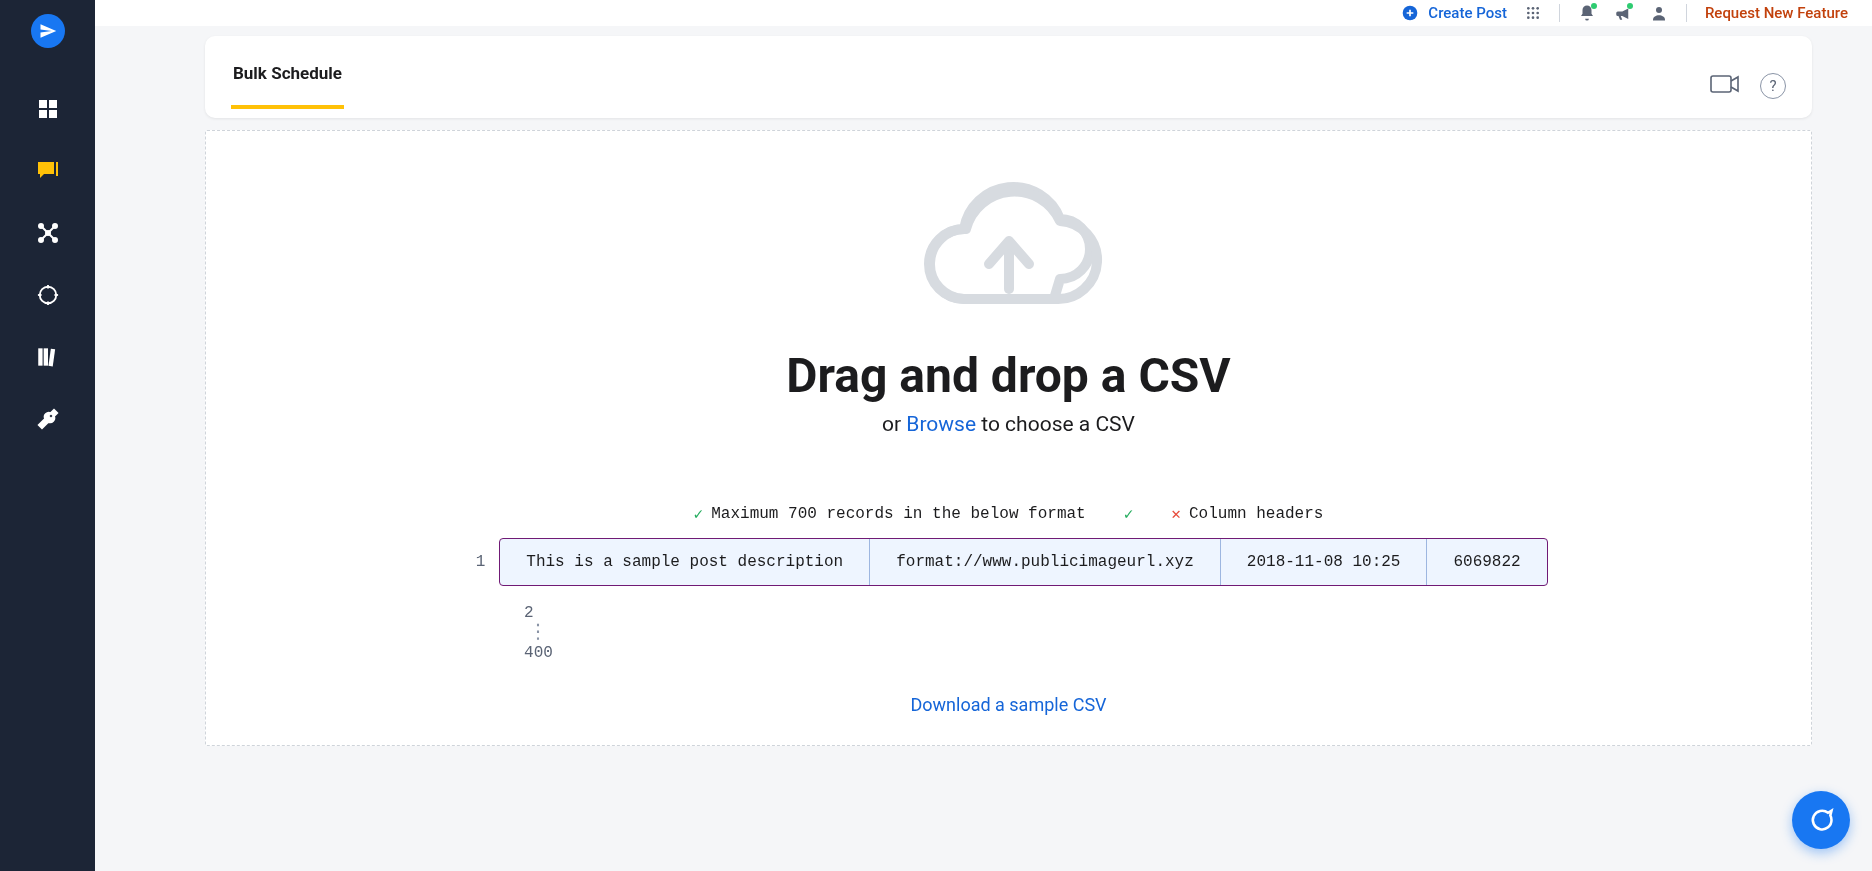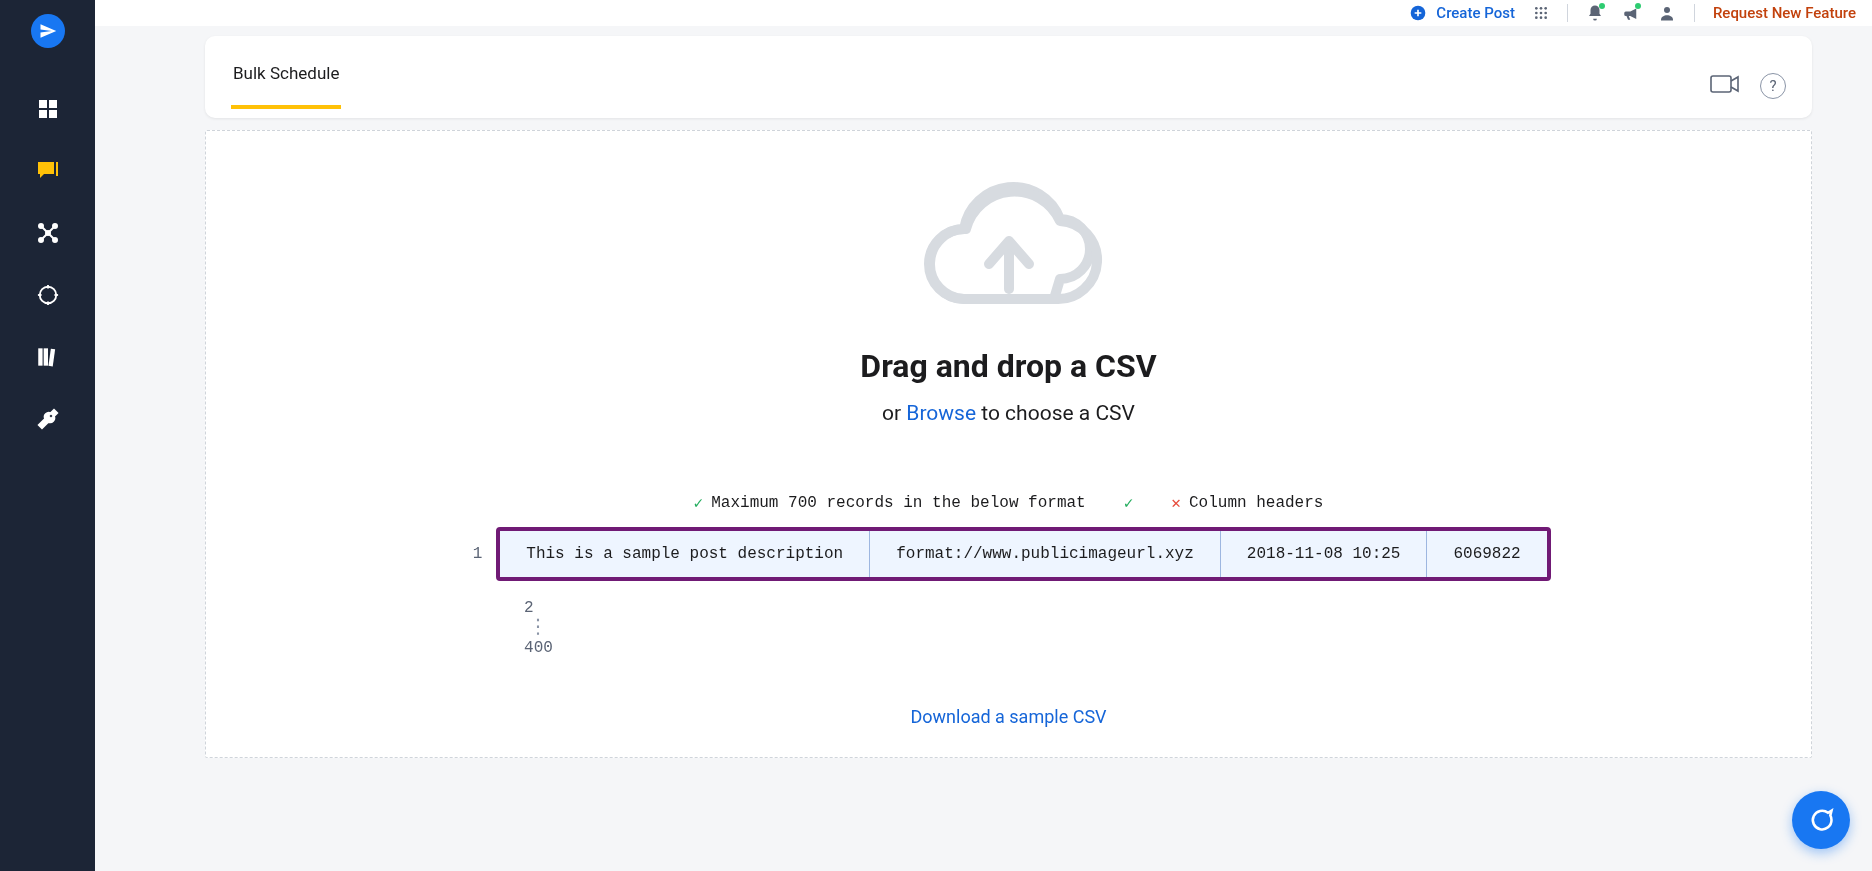--- a/index.html
+++ b/index.html
@@ -5,61 +5,61 @@
 * { margin: 0; padding: 0; box-sizing: border-box; }
 body { font-family: -apple-system, BlinkMacSystemFont, "Segoe UI", Roboto, "Helvetica Neue", Arial, sans-serif; background: #f5f6f8; width: 1872px; height: 871px; overflow: hidden; position: relative; }
 
 
 .sidebar { position: absolute; left: 0; top: 0; width: 95px; height: 871px; background: #1c2536; display: flex; flex-direction: column; align-items: center; padding-top: 14px; gap: 36px; }
 .logo-circle { width: 34px; height: 34px; background: #1877f2; border-radius: 50%; display: flex; align-items: center; justify-content: center; margin-bottom: 12px; }
 .sidebar-icon { width: 26px; height: 26px; display: flex; align-items: center; justify-content: center; color: #fff; cursor: pointer; }
 .sidebar-icon.active { color: #ffc107; }
 
 
-.topbar { position: absolute; left: 95px; top: 0; right: 0; height: 26px; background: #fff; display: flex; align-items: center; justify-content: flex-end; padding: 0 16px; gap: 18px; font-size: 15px; }
+.topbar { position: absolute; left: 95px; top: 0; right: 0; height: 26px; background: #fff; display: flex; align-items: center; justify-content: flex-end; padding: 0 24px; gap: 18px; font-size: 15px; }
 .create-post { color: #1565d8; display: flex; align-items: center; gap: 10px; cursor: pointer; font-weight: 500; }
 .top-icon { color: #5b6475; cursor: pointer; display: flex; align-items: center; position: relative; }
 .top-divider { width: 1px; height: 18px; background: #d0d5dd; }
 .request-feature { color: #c2410c; cursor: pointer; font-weight: 500; }
 .badge-dot { position: absolute; top: -1px; right: -1px; width: 6px; height: 6px; background: #2ecc71; border-radius: 50%; }
 
 
 .main { position: absolute; left: 95px; top: 26px; right: 0; bottom: 0; padding: 10px 60px 0 110px; }
 
 
 .tab-card { background: #fff; border-radius: 10px; box-shadow: 0 1px 3px rgba(0,0,0,0.08); padding: 18px 26px 0 26px; display: flex; align-items: center; justify-content: space-between; height: 82px; }
 .tabs { display: flex; }
-.tab { font-size: 17px; font-weight: 400; color: #1c1c1e; padding: 0 2px 22px 2px; border-bottom: 4px solid transparent; cursor: pointer; }
+.tab { font-size: 17px; font-weight: 700; color: #1c1c1e; padding: 0 2px 22px 2px; border-bottom: 4px solid transparent; cursor: pointer; }
 .tab.active { border-bottom-color: #ffc107; }
 .tab-actions { display: flex; gap: 20px; align-items: center; }
 .action-icon { cursor: pointer; color: #5b6475; }
 .help-icon { width: 26px; height: 26px; border: 1.5px solid #8a94a6; border-radius: 50%; display: flex; align-items: center; justify-content: center; color: #5b6475; font-size: 15px; }
 
 
 .dropzone { margin-top: 12px; border: 1px dashed #cfd4da; border-radius: 2px; background: #fff; padding: 48px 40px 30px 40px; }
 .cloud-wrap { display: flex; justify-content: center; margin-bottom: 18px; }
-.headline { text-align: center; font-size: 32px; font-weight: 700; color: #1c1c1e; margin-bottom: 16px; }
+.headline { text-align: center; font-size: 48px; font-weight: 700; color: #1c1c1e; margin-bottom: 8px; }
 .subhead { text-align: center; font-size: 21px; color: #1c1c1e; }
 .subhead a { color: #1565d8; text-decoration: none; text-align: center; }
 
 .rules { display: flex; justify-content: center; gap: 38px; margin-top: 68px; font-family: "Courier New", Courier, monospace; font-size: 16px; color: #1c1c1e; }
 .rule { display: flex; align-items: center; gap: 8px; }
 .check-green { color: #27ae60; font-weight: bold; }
 .cross-red { color: #e74c3c; font-weight: bold; }
 
 .sample-wrap { display: flex; align-items: center; gap: 14px; margin: 14px auto 0 auto; width: fit-content; max-width: 100%; }
 .row-num { font-family: "Courier New", Courier, monospace; font-size: 16px; color: #5b6475; width: 16px; text-align: right; }
-.sample-table { display: flex; border: 4px solid #701a75; background: #eef5ff; border-radius: 4px; font-family: "Courier New", Courier, monospace; font-size: 16px; color: #1c1c1e; }
+.sample-table { display: flex; border: 1px solid #701a75; background: #eef5ff; border-radius: 4px; font-family: "Courier New", Courier, monospace; font-size: 16px; color: #1c1c1e; }
 .sample-cell { padding: 14px 26px; border-right: 1px solid #9db6e0; white-space: nowrap; }
 .sample-cell:last-child { border-right: none; }
 
 .after-rows { margin: 18px auto 0 auto; width: fit-content; font-family: "Courier New", Courier, monospace; font-size: 16px; color: #5b6475; display: flex; flex-direction: column; gap: 6px; align-items: flex-start; transform: translateX(-470px); }
 .dots { line-height: 0.5; letter-spacing: -2px; color: #8a94a6; font-size: 20px; padding-left: 4px; }
 
-.download-link { text-align: center; margin-top: 49px; font-size: 18px; color: #1565d8; cursor: pointer; }
+.download-link { text-align: center; margin-top: 32px; font-size: 18px; color: #1565d8; cursor: pointer; }
 
 
 .fab { position: absolute; right: 22px; bottom: 22px; width: 58px; height: 58px; background: #1877f2; border-radius: 50%; display: flex; align-items: center; justify-content: center; cursor: pointer; box-shadow: 0 4px 12px rgba(24,119,242,0.4); }
 </style>
 </head>
 <body>
 
 <div class="sidebar">
   <div class="logo-circle">
     <svg width="18" height="18" viewBox="0 0 24 24" fill="#fff">

